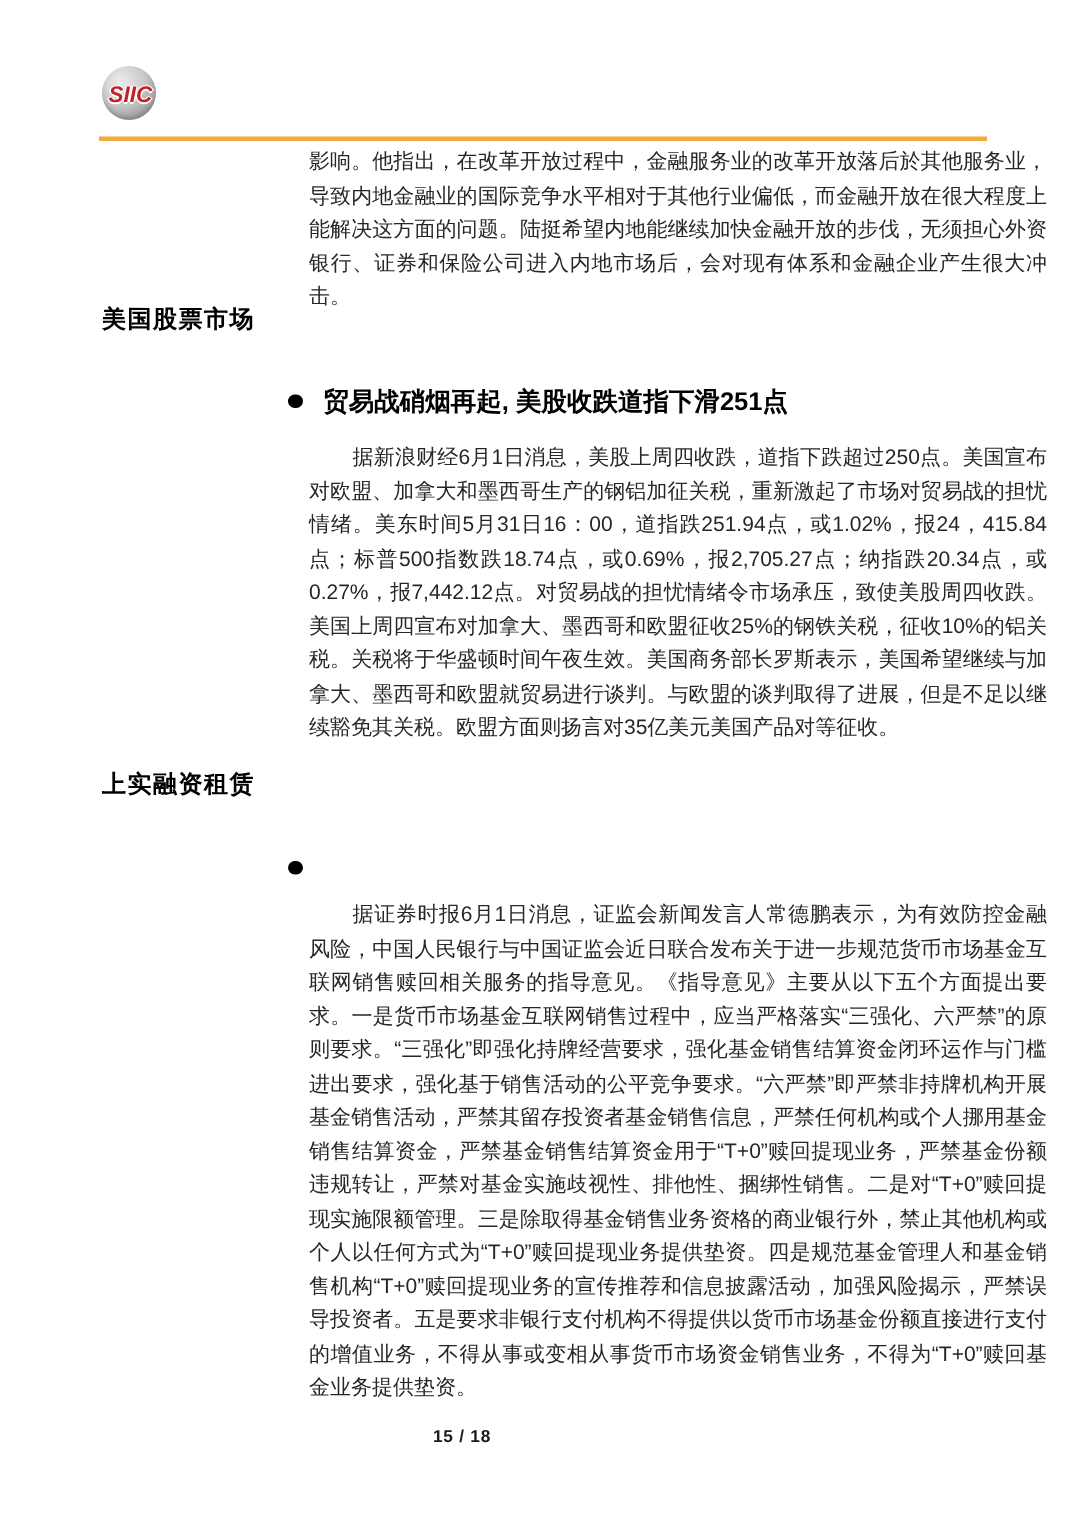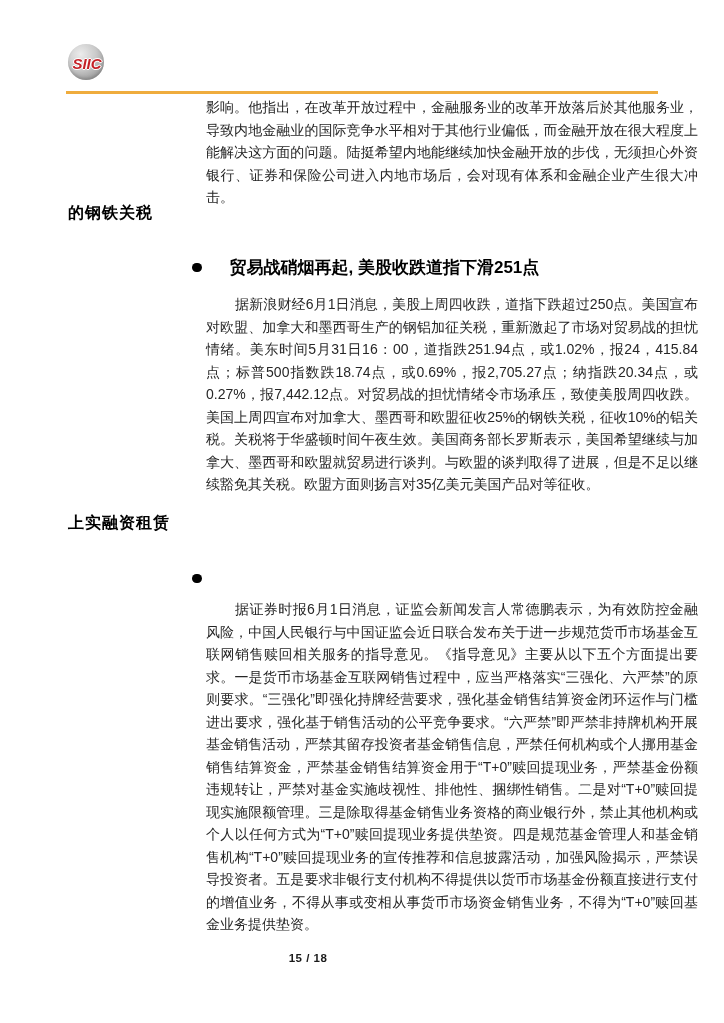--- a/index.html
+++ b/index.html
@@ -66,21 +66,21 @@
   .section-heading{
     position:absolute;left:68px;
     font-size:16px;font-weight:bold;color:#000;
     letter-spacing:1px;white-space:nowrap;
   }
   #heading-1{top:203px;}
   #heading-2{top:513px;}
 
   .news-headline{
     position:absolute;left:192px;width:478px;
-    display:flex;align-items:flex-start;gap:28px;
+    display:flex;align-items:flex-start;gap:14px;
     font-size:17px;font-weight:bold;color:#000;line-height:21px;
   }
   #headline-1{top:257px;}
   #headline-2{top:568px;}
   .bullet{
     flex:0 0 auto;width:9.5px;height:9.5px;border-radius:50%;
     background:#000;margin-top:5.5px;
   }
 
   
@@ -97,21 +97,21 @@
 
   <div class="logo">
     <div class="globe">
       <div class="siic">SIIC</div>
     </div>
   </div>
   <div class="header-rule"></div>
 
   <div class="para" id="intro">影响。他指出，在改革开放过程中，金融服务业的改革开放落后於其他服务业，导致内地金融业的国际竞争水平相对于其他行业偏低，而金融开放在很大程度上能解决这方面的问题。陆挺希望内地能继续加快金融开放的步伐，无须担心外资银行、证券和保险公司进入内地市场后，会对现有体系和金融企业产生很大冲击。</div>
 
-  <div class="section-heading" id="heading-1">的钢铁关税</div>
+  <div class="section-heading" id="heading-1">美国股票市场</div>
   <div class="news-headline" id="headline-1">
     <span class="bullet"></span>
     <span>贸易战硝烟再起, 美股收跌道指下滑251点</span>
   </div>
   <div class="para indent" id="body-1">据新浪财经6月1日消息，美股上周四收跌，道指下跌超过250点。美国宣布对欧盟、加拿大和墨西哥生产的钢铝加征关税，重新激起了市场对贸易战的担忧情绪。美东时间5月31日16：00，道指跌251.94点，或1.02%，报24，415.84点；标普500指数跌18.74点，或0.69%，报2,705.27点；纳指跌20.34点，或0.27%，报7,442.12点。对贸易战的担忧情绪令市场承压，致使美股周四收跌。美国上周四宣布对加拿大、墨西哥和欧盟征收25%的钢铁关税，征收10%的铝关税。关税将于华盛顿时间午夜生效。美国商务部长罗斯表示，美国希望继续与加拿大、墨西哥和欧盟就贸易进行谈判。与欧盟的谈判取得了进展，但是不足以继续豁免其关税。欧盟方面则扬言对35亿美元美国产品对等征收。</div>
 
   <div class="section-heading" id="heading-2">上实融资租赁</div>
   <div class="news-headline" id="headline-2">
     <span class="bullet"></span>
   </div>

